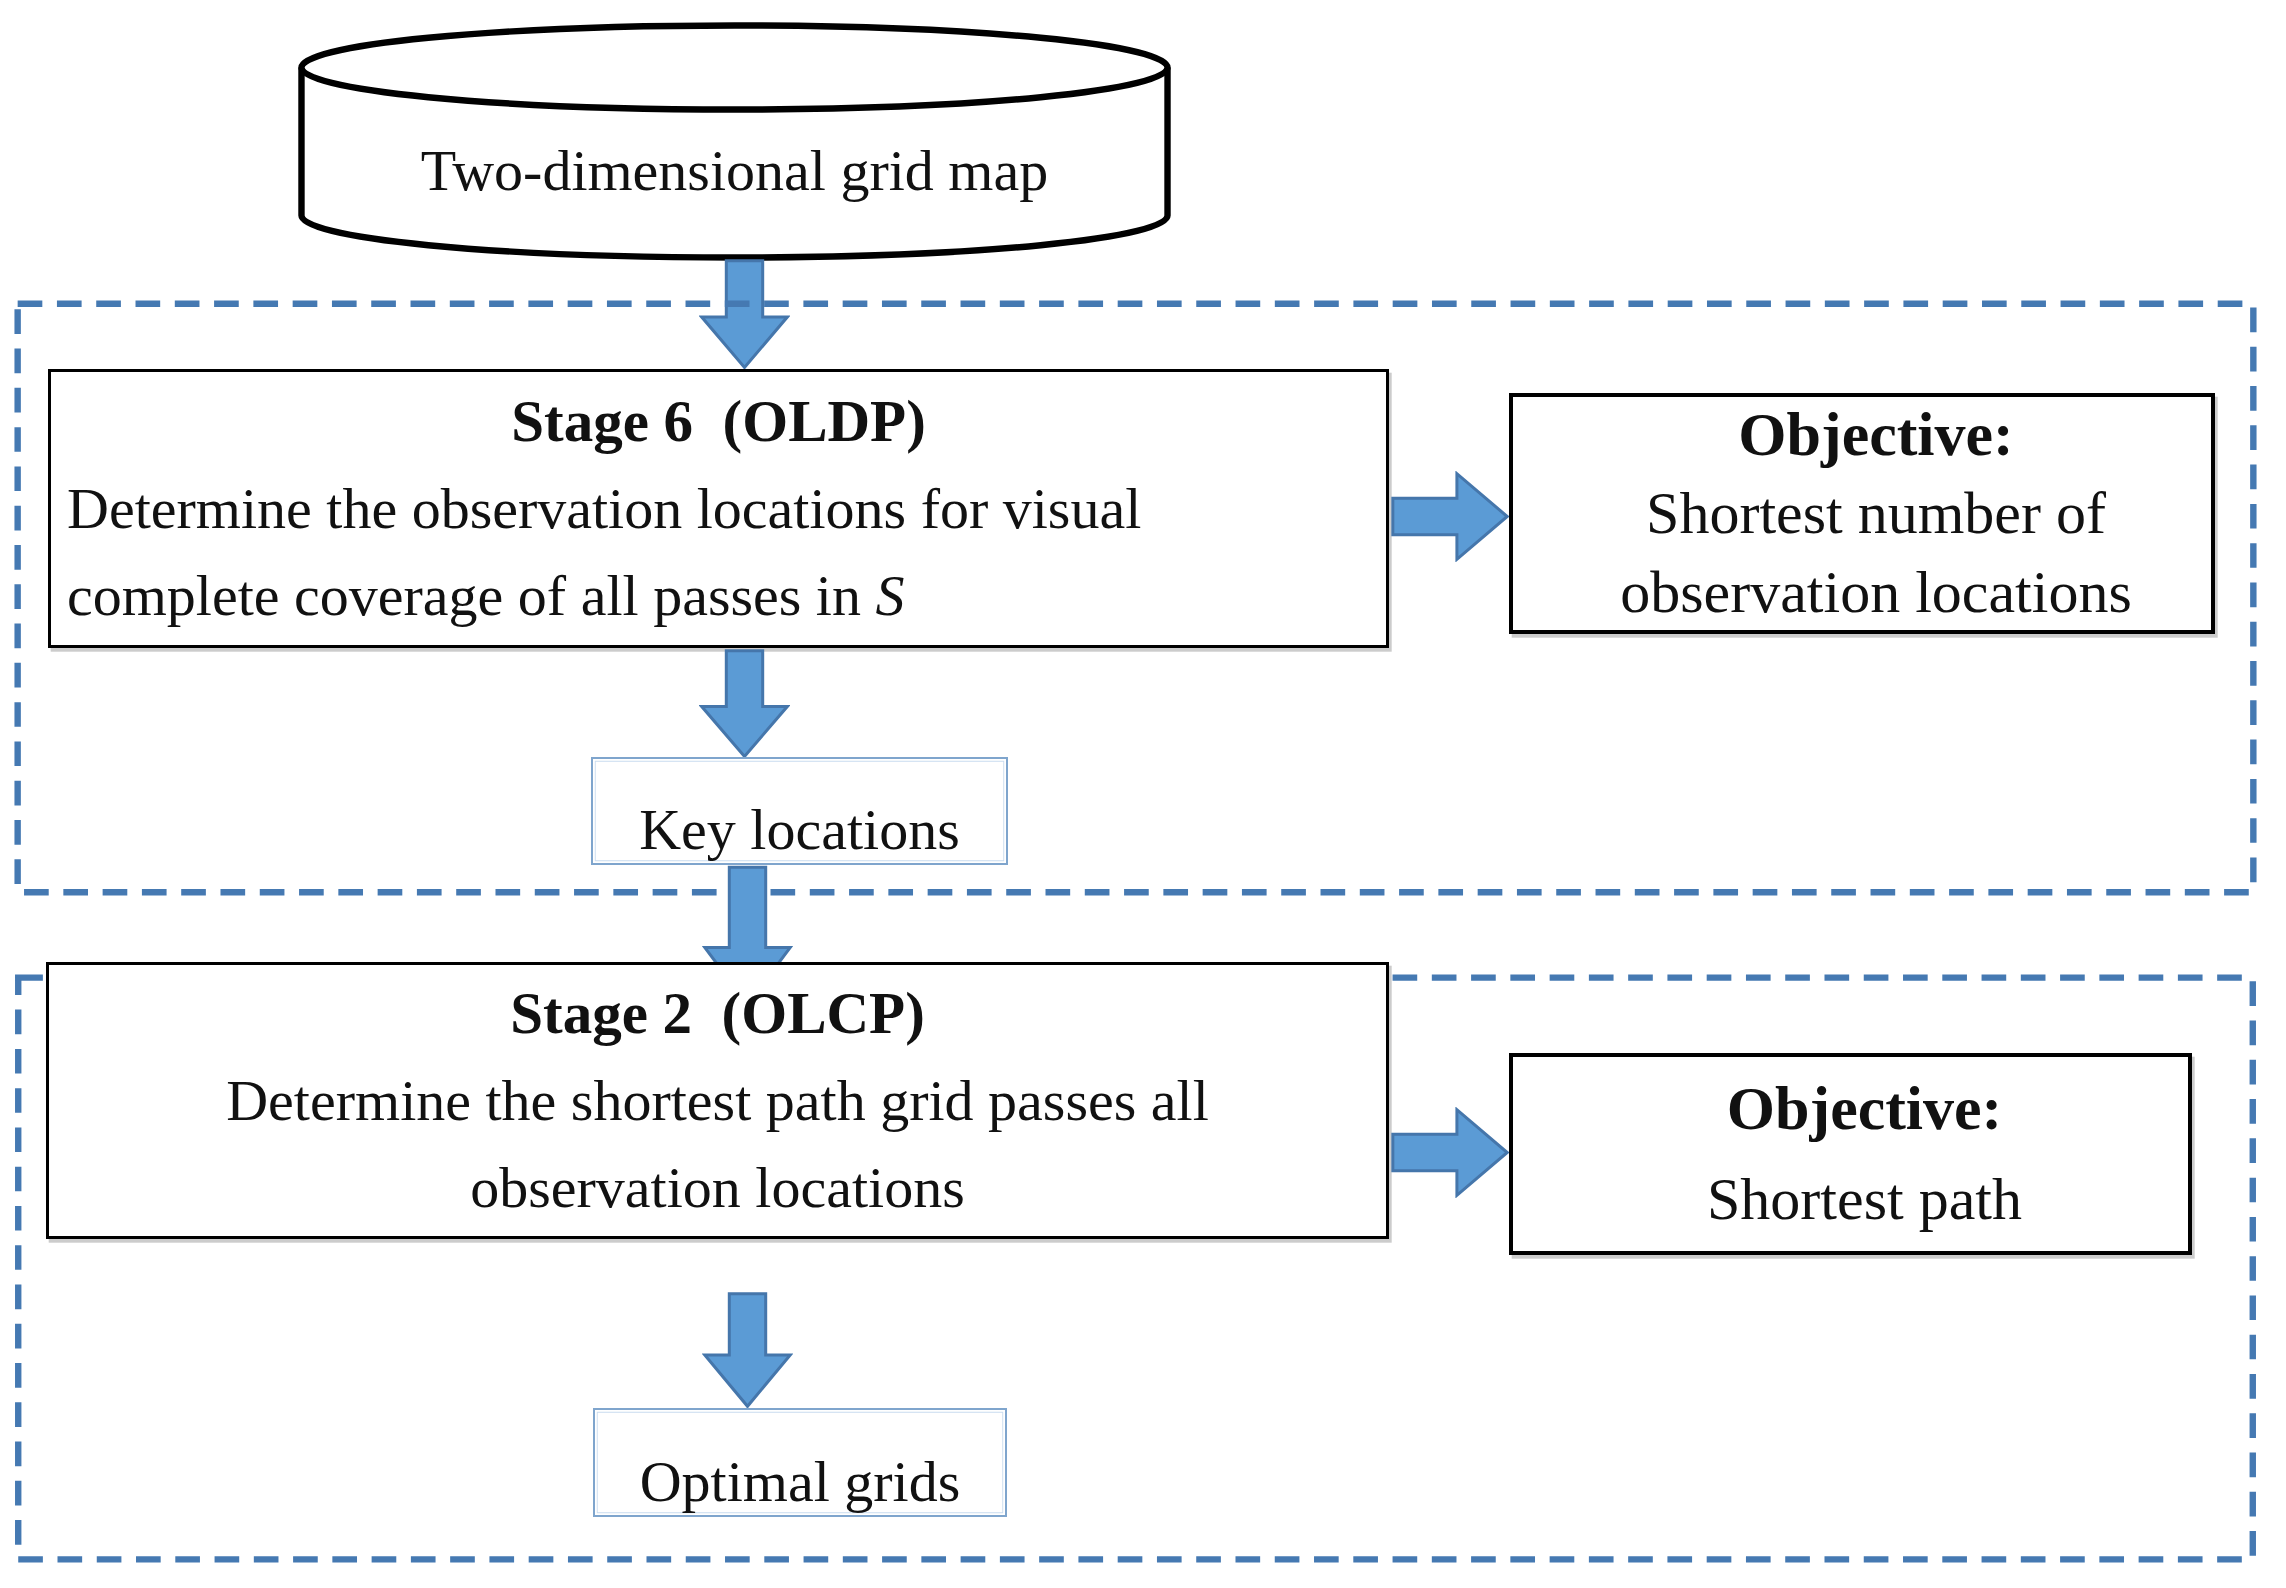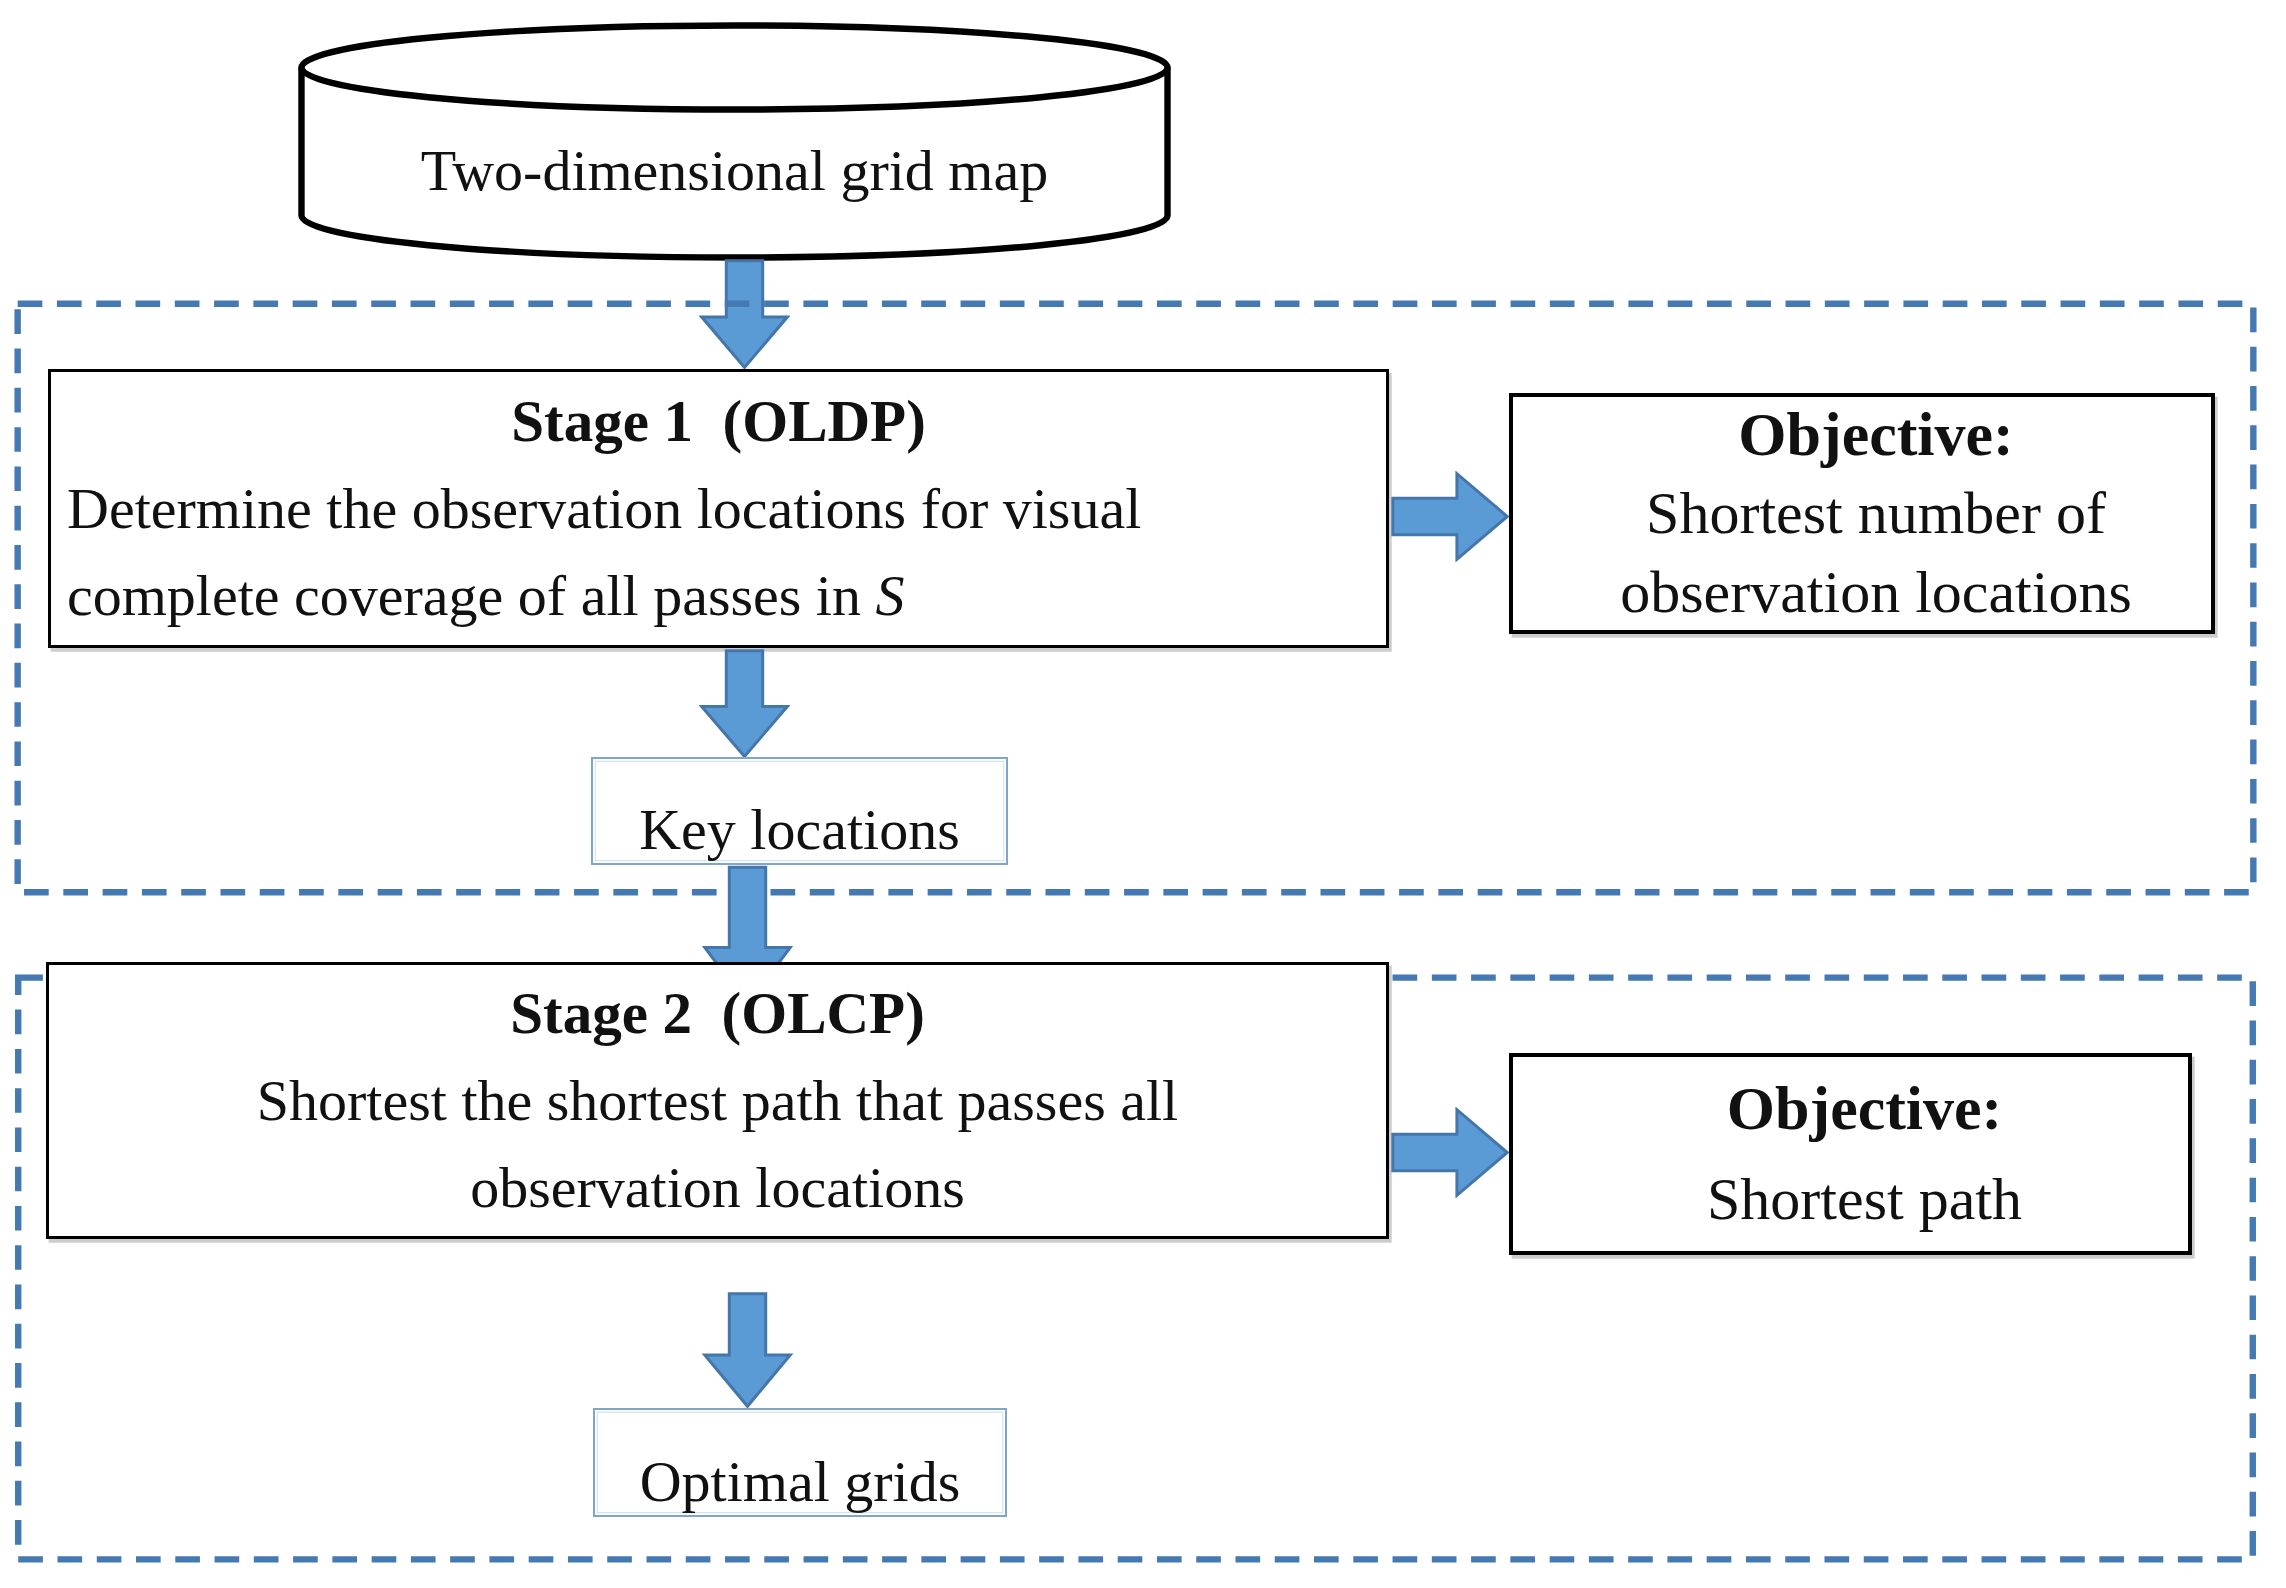--- a/index.html
+++ b/index.html
@@ -77,21 +77,21 @@
     </svg>
   </div>
 
   <div class="abs" style="left:13.7px;top:300px;width:2243px;height:596px;">
     <svg width="2243" height="596" viewBox="0 0 2455 652">
       <rect x="4" y="4" width="2447" height="644" fill="none" style="stroke:var(--dash,#4579b2);" stroke-width="7" stroke-dasharray="27 16"></rect>
     </svg>
   </div>
 
   <div class="box-black" style="left:48px;top:369px;width:1341px;height:279px;">
-    <div class="stage-title">Stage 1  (OLDP)</div>
+    <div class="stage-title">Stage 6  (OLDP)</div>
     <div class="stage-body left">Determine the observation locations for visual</div>
     <div class="stage-body left"><span>complete coverage of all passes in </span><span class="italic">S</span></div>
   </div>
 
   <div class="abs" style="left:1391px;top:471px;width:119px;height:91px;">
     <svg width="119" height="91" viewBox="0 0 130 100" preserveAspectRatio="none">
       <polygon class="arrow-fill" vector-effect="non-scaling-stroke" stroke-width="3" points="2,30 72,30 72,3 127,50 72,97 72,70 2,70"></polygon>
     </svg>
   </div>
 
@@ -118,21 +118,21 @@
   </div>
 
   <div class="abs" style="left:13.7px;top:974px;width:2243px;height:589px;">
     <svg width="2243" height="589" viewBox="0 0 2455 645">
       <rect x="4" y="4" width="2447" height="637" fill="none" style="stroke:var(--dash,#4579b2);" stroke-width="7" stroke-dasharray="27 16"></rect>
     </svg>
   </div>
 
   <div class="box-black" style="left:46px;top:962px;width:1343px;height:277px;">
     <div class="stage-title">Stage 2  (OLCP)</div>
-    <div class="stage-body center">Shortest the shortest path that passes all</div>
+    <div class="stage-body center">Determine the shortest path grid passes all</div>
     <div class="stage-body center">observation locations</div>
   </div>
 
   <div class="abs" style="left:1391px;top:1107px;width:119px;height:91px;">
     <svg width="119" height="91" viewBox="0 0 130 100" preserveAspectRatio="none">
       <polygon class="arrow-fill" vector-effect="non-scaling-stroke" stroke-width="3" points="2,30 72,30 72,3 127,50 72,97 72,70 2,70"></polygon>
     </svg>
   </div>
 
   <div class="box-black thick" style="left:1509px;top:1053px;width:683px;height:202px;">

